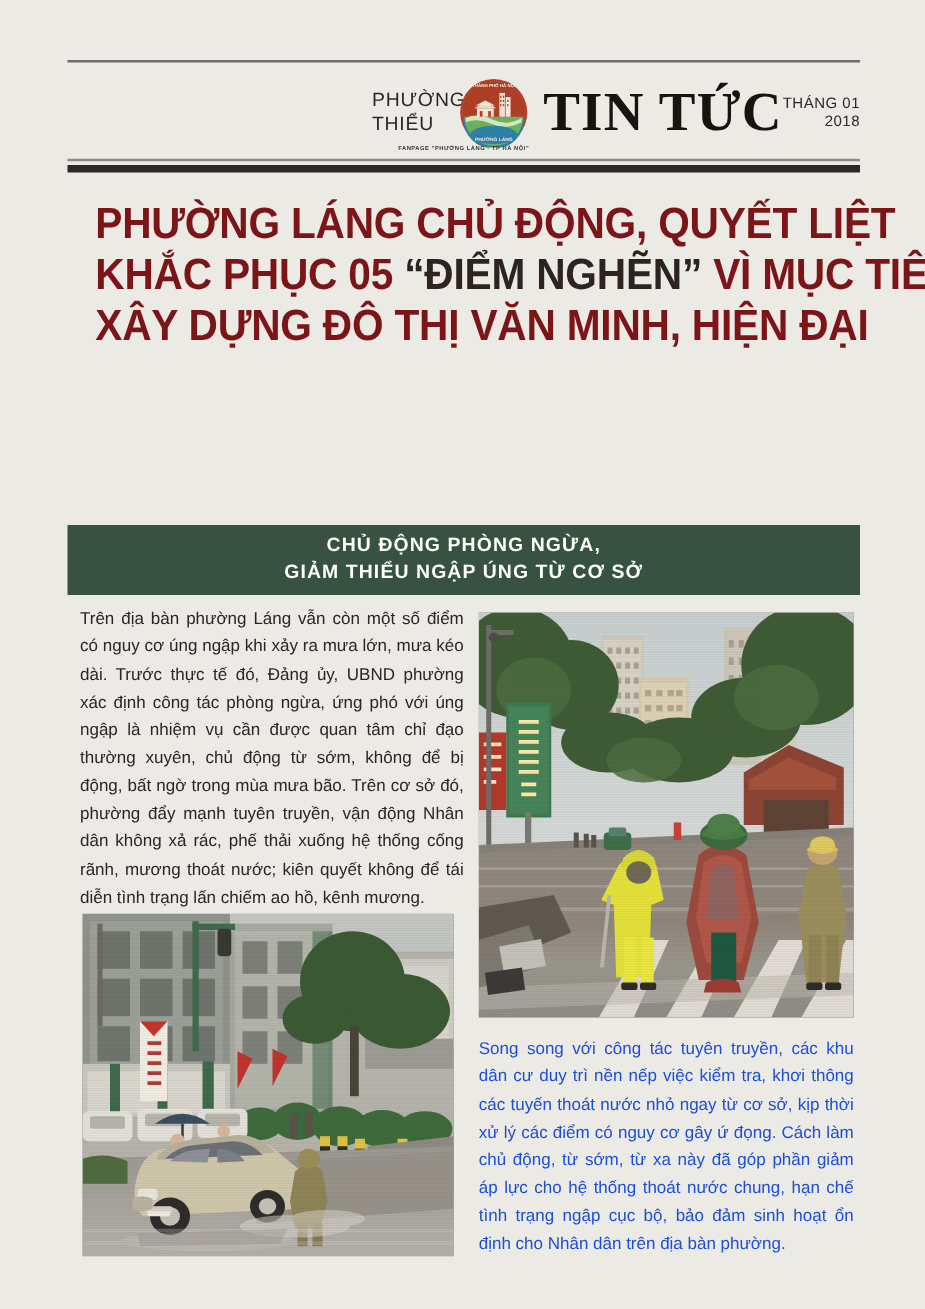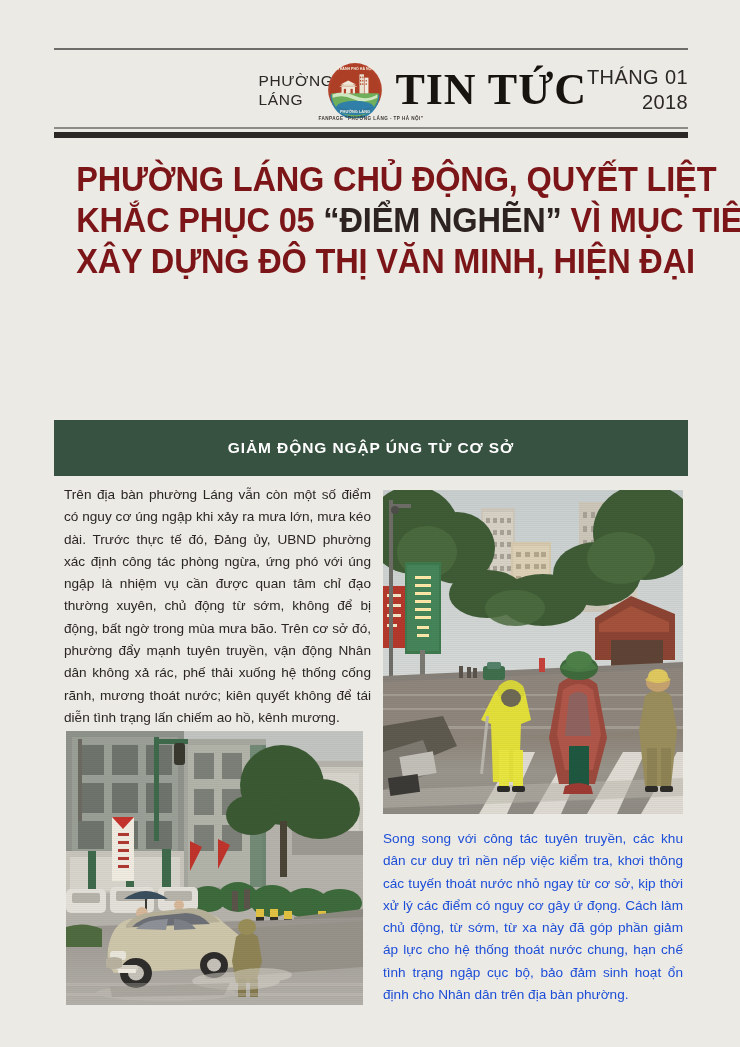--- a/index.html
+++ b/index.html
@@ -11,21 +11,21 @@
     overflow:hidden;
     position:relative;
   }
   .page{position:absolute;inset:0;}
 
   
   .masthead{position:absolute;left:54px;top:48px;width:634px;}
   .rule-top{height:2px;background:#6f6d69;width:100%;}
   .mast-row{display:flex;align-items:center;justify-content:flex-end;height:62px;margin-top:9px;}
   .mast-left{font-size:15.5px;line-height:1.25;letter-spacing:.6px;color:#2b2826;font-weight:400;}
-  .mast-right{font-size:20px;line-height:1.25;letter-spacing:.4px;color:#2b2826;text-align:right;}
+  .mast-right{font-size:12px;line-height:1.25;letter-spacing:.4px;color:#2b2826;text-align:right;}
   .mast-center{display:flex;align-items:center;gap:12px;flex:0 0 auto;margin-left:-6px;}
   .logo{width:56px;height:56px;flex:0 0 56px;}
   .tin-tuc{font-family:"Liberation Serif", serif;font-weight:700;font-size:44px;letter-spacing:1px;color:#17130f;line-height:1;}
   .rule-pair{margin-top:6px;}
   .rule-thin{height:1.5px;background:#8d8b86;}
   .rule-thick{height:6px;background:#2b2826;margin-top:3px;}
   .fanpage{position:absolute;left:0;right:0;top:68px;text-align:center;font-size:4.6px;letter-spacing:.45px;color:#3a3633;font-weight:700;}
 
   
   .headline{position:absolute;left:54px;top:158px;width:634px;text-align:center;}
@@ -86,21 +86,21 @@
 <body>
 
 <div class="page">
 
   <div class="masthead">
     <div class="rule-top"></div>
 
     <div class="mast-row">
       <div class="mast-left">
         <div>PHƯỜNG</div>
-        <div>LÁNG</div>
+        <div>THIỂU</div>
       </div>
 
       <div class="mast-center">
         <span class="logo">
           <svg viewBox="0 0 100 100">
             <circle cx="50" cy="50" r="48" fill="#b2432a"></circle>
             <circle cx="50" cy="50" r="44" fill="#ad3f27"></circle>
             <path d="M6 58 A44 44 0 0 0 94 58 Z" fill="#2f7fa8"></path>
             <path d="M8 56 A42 42 0 0 0 92 56 Z" fill="#6fae5a"></path>
             <path d="M10 58 q18 -8 38 2 q22 10 42 -2 l0 6 q-22 12 -44 2 q-18 -9 -36 -2 Z" fill="#cfe7bf"></path>
@@ -146,21 +146,22 @@
   </div>
 
   <div class="headline">
     <div class="hl">PHƯỜNG LÁNG CHỦ ĐỘNG, QUYẾT LIỆT</div>
     <div class="hl"><span>KHẮC PHỤC 05 </span><span class="dark">“ĐIỂM NGHẼN”</span><span> VÌ MỤC TIÊU</span></div>
     <div class="hl">XÂY DỰNG ĐÔ THỊ VĂN MINH, HIỆN ĐẠI</div>
   </div>
 
 
   <div class="banner">
-    <div>GIẢM ĐỘNG NGẬP ÚNG TỪ CƠ SỞ</div>
+    <div>CHỦ ĐỘNG PHÒNG NGỪA,</div>
+    <div>GIẢM THIỂU NGẬP ÚNG TỪ CƠ SỞ</div>
   </div>
 
   <div class="col-left-text">Trên địa bàn phường Láng vẫn còn một số điểm có nguy cơ úng ngập khi xảy ra mưa lớn, mưa kéo dài. Trước thực tế đó, Đảng ủy, UBND phường xác định công tác phòng ngừa, ứng phó với úng ngập là nhiệm vụ cần được quan tâm chỉ đạo thường xuyên, chủ động từ sớm, không để bị động, bất ngờ trong mùa mưa bão. Trên cơ sở đó, phường đẩy mạnh tuyên truyền, vận động Nhân dân không xả rác, phế thải xuống hệ thống cống rãnh, mương thoát nước; kiên quyết không để tái diễn tình trạng lấn chiếm ao hồ, kênh mương.</div>
 
   <div class="photo" id="photo-flood-street">
     <svg viewBox="0 0 300 324" preserveAspectRatio="xMidYMid slice">
       <defs>
         <linearGradient id="sky1" x1="0" y1="0" x2="0" y2="1">
           <stop offset="0" stop-color="#c9cfcf"></stop>
             <stop offset="1" stop-color="#dde0dc"></stop>

